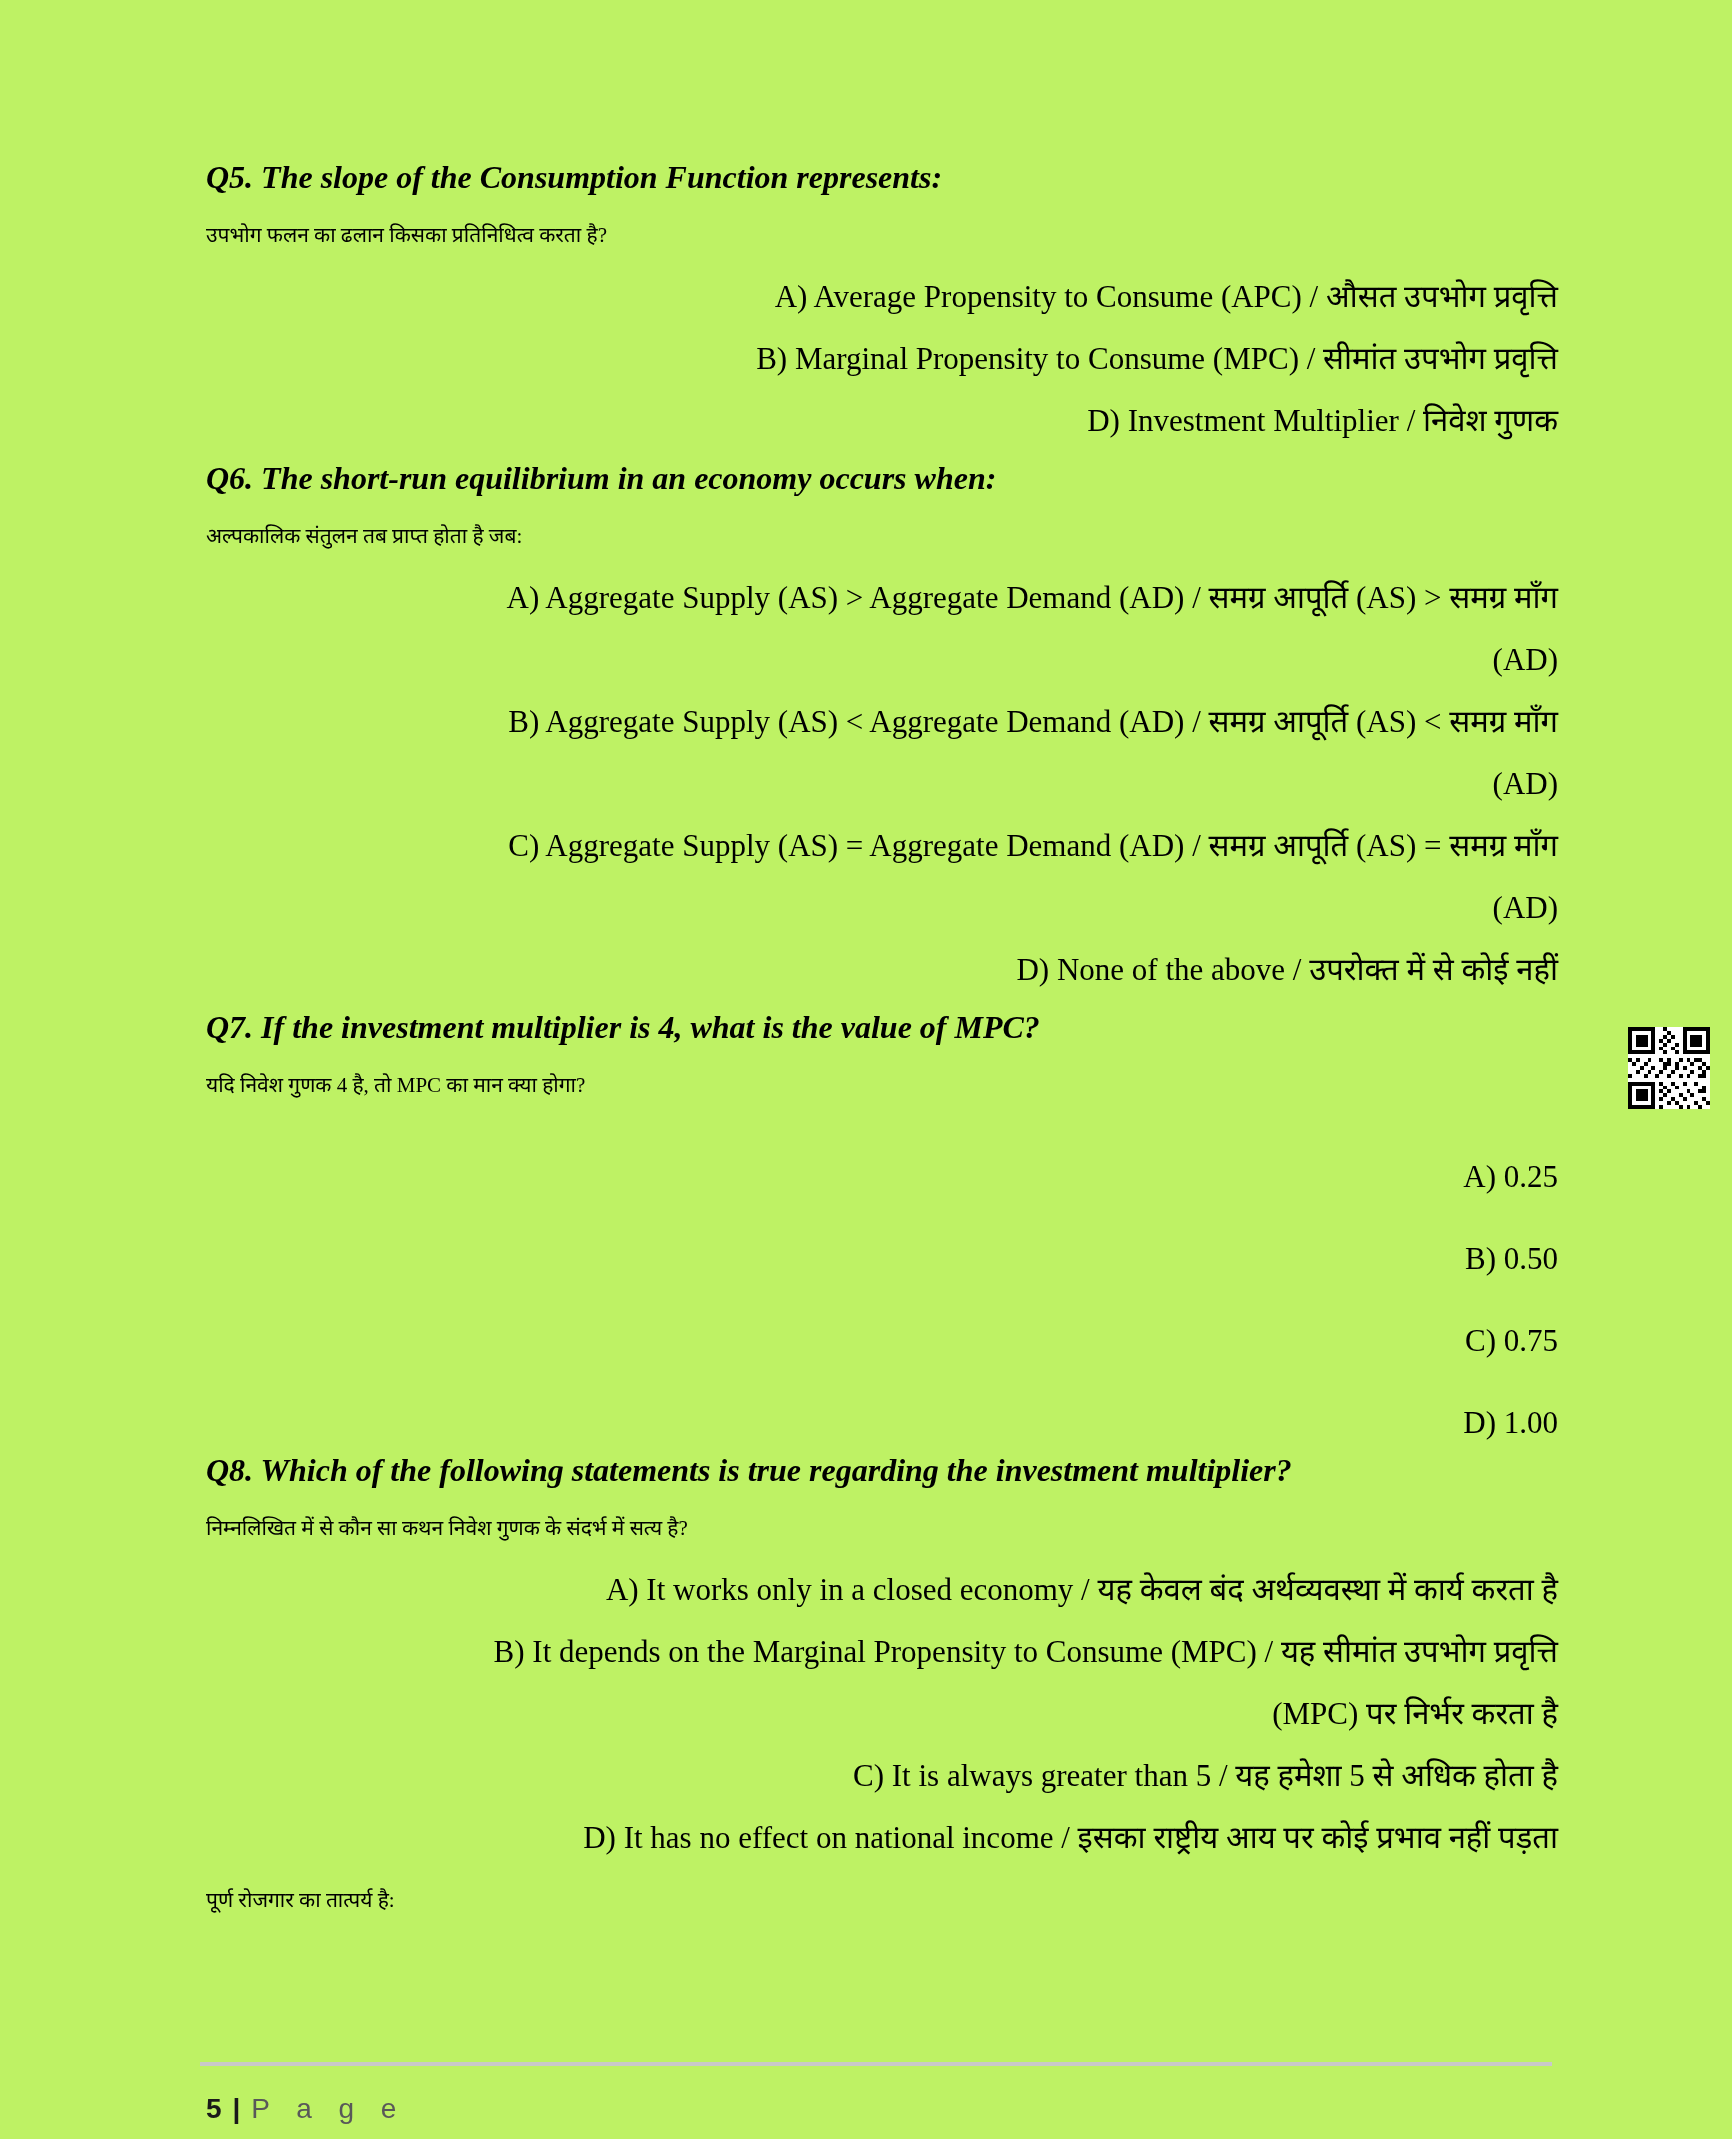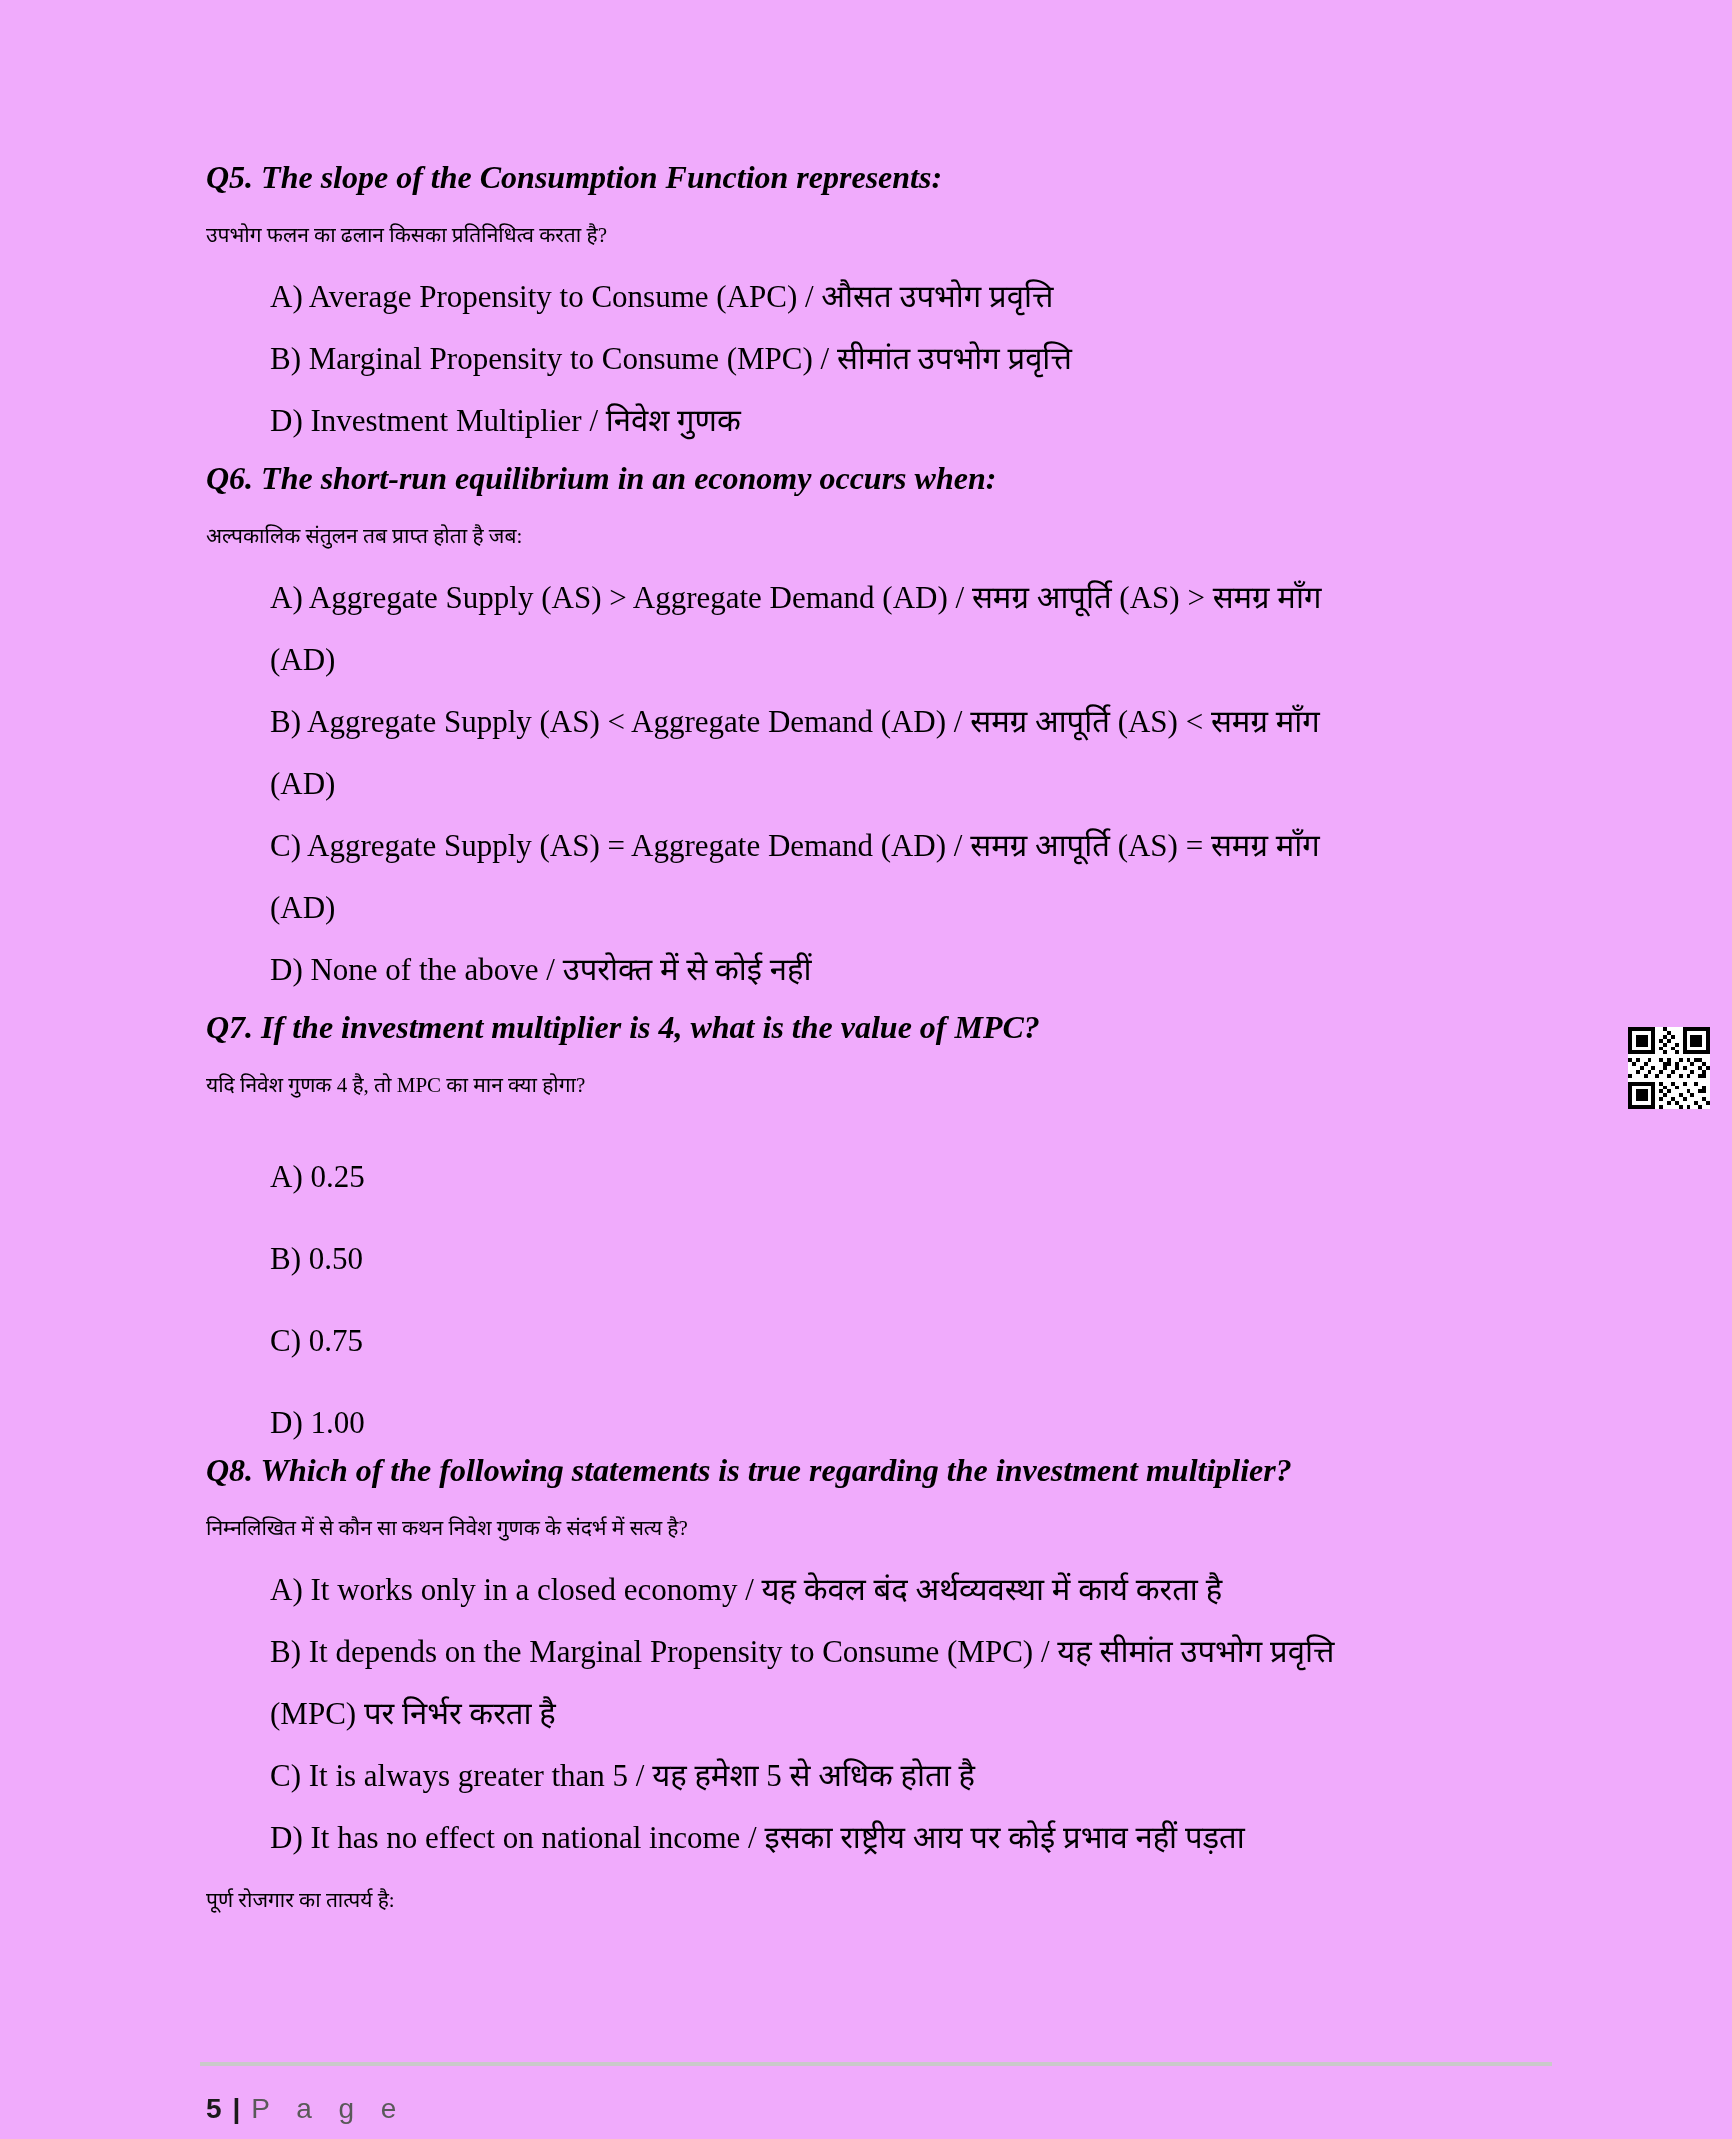--- a/index.html
+++ b/index.html
@@ -1,21 +1,21 @@
 <!DOCTYPE html>
 <html style="font-size:11px"><head>
 <meta charset="utf-8">
 <style>
   * { margin: 0; padding: 0; box-sizing: border-box; }
   html, body { background: #ffffff; }
   .page {
     position: relative;
     width: 1732px;
     height: 2140px;
-    background: #f0abfc;
+    background: #bef264;
     color: #000000;
     font-family: "Liberation Serif", serif;
     overflow: hidden;
   }
   .content {
     position: absolute;
     left: 206px;
     top: 151px;
     width: 1352px;
   }
@@ -29,20 +29,21 @@
   .q-hindi {
     font-size: 21px;
     line-height: 62px;
     white-space: nowrap;
   }
   .option {
     font-size: 31px;
     line-height: 62px;
     padding-left: 64px;
     white-space: nowrap;
+    text-align: right;
   }
   .option.compact {
     line-height: 42px;
     margin-top: 40px;
   }
   .qr {
     position: absolute;
     left: 1628px;
     top: 1026px;
     width: 82px;

